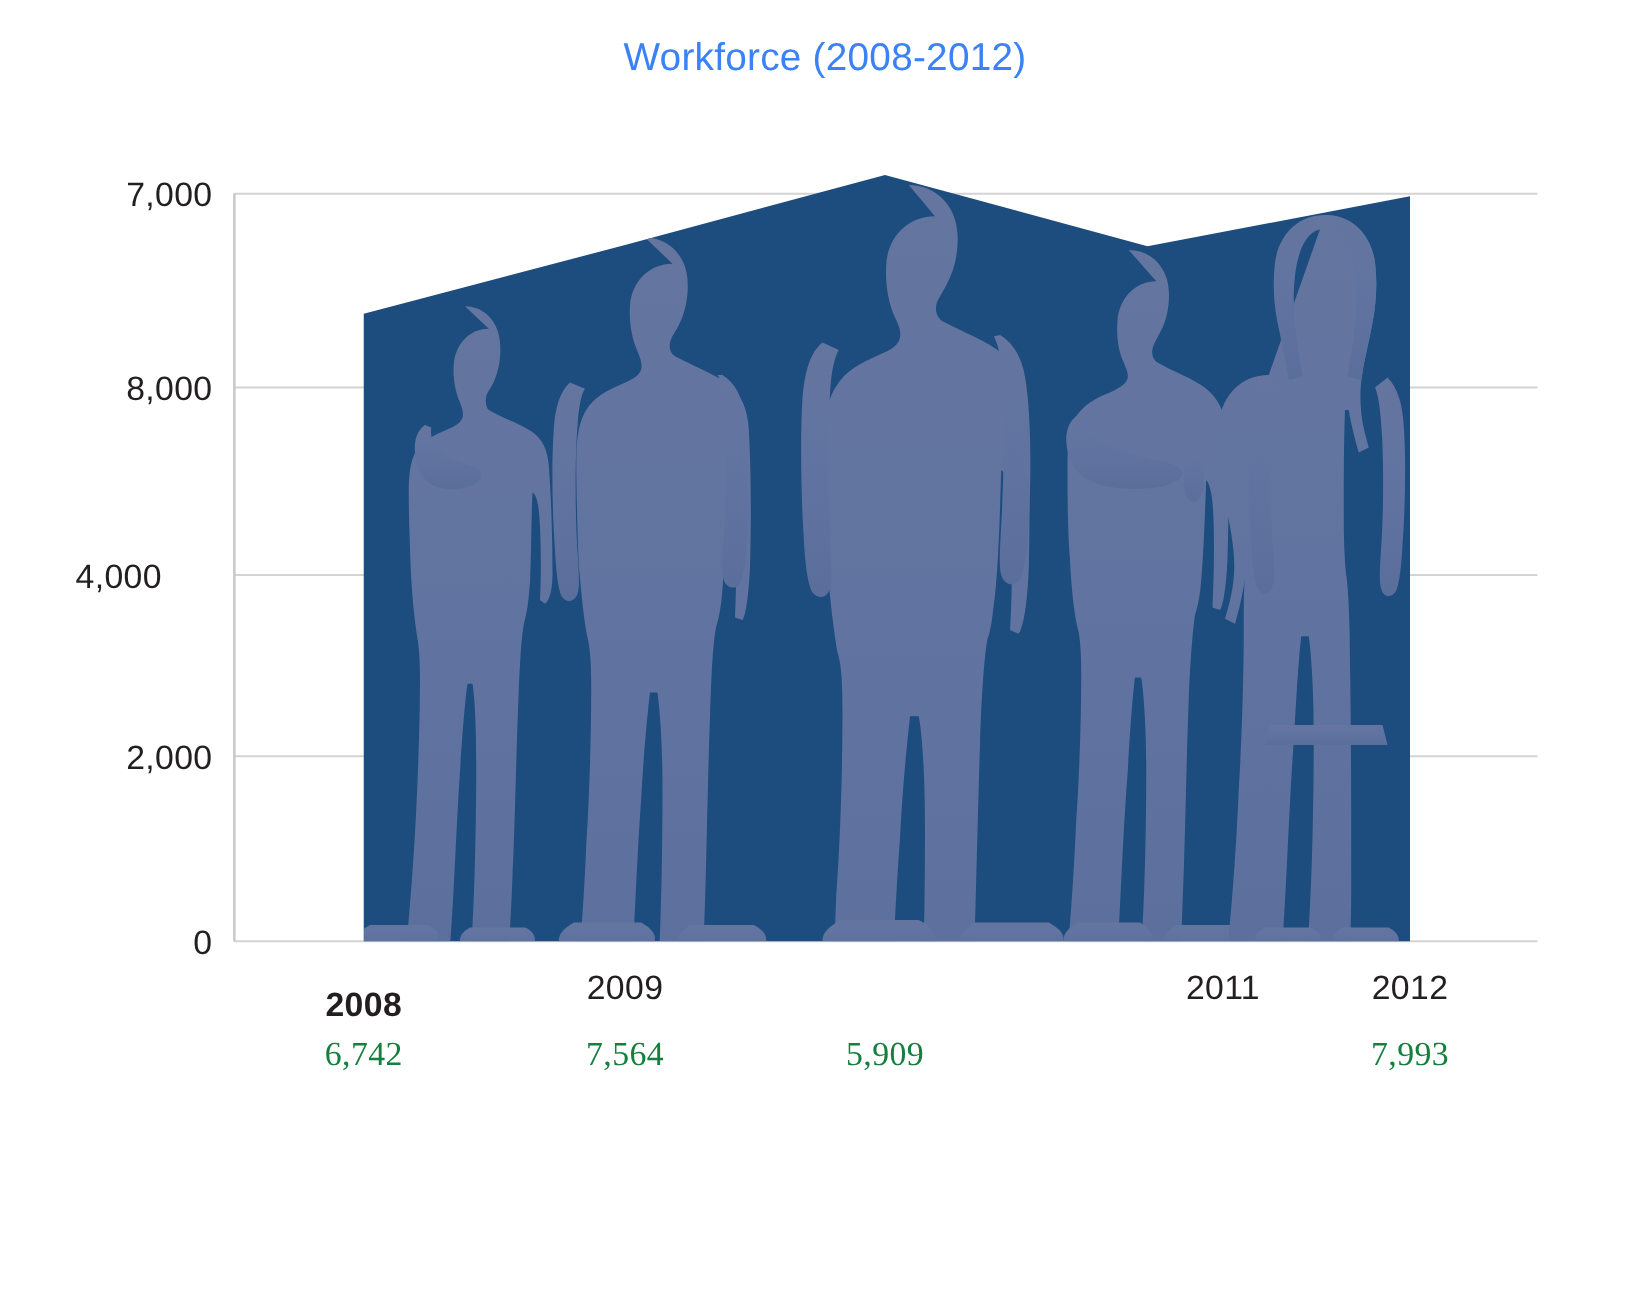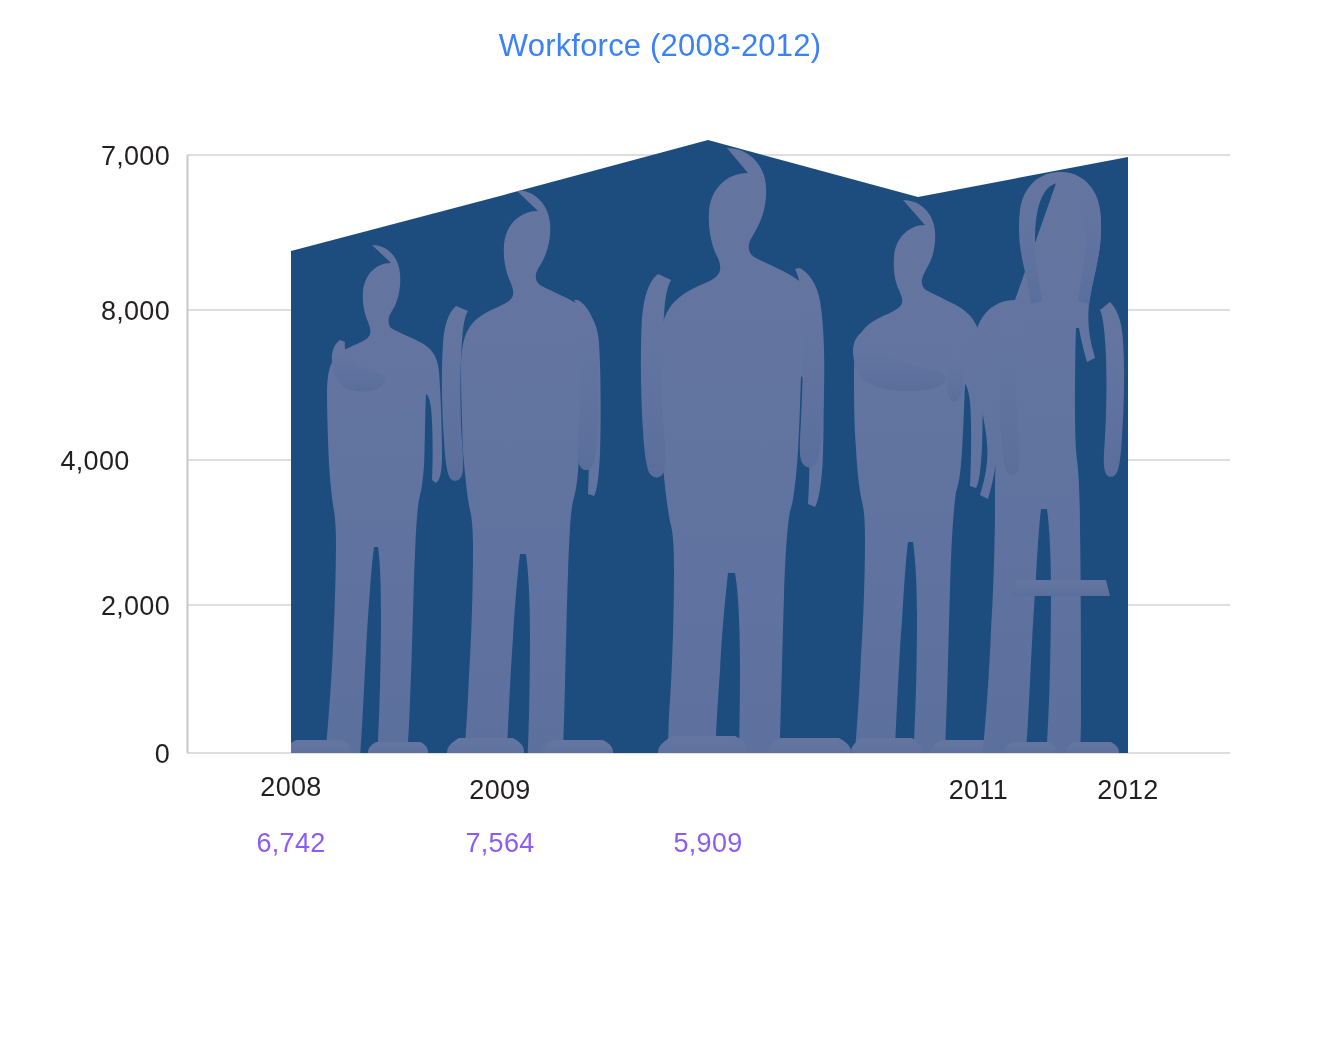--- a/index.html
+++ b/index.html
@@ -22,21 +22,21 @@
     position:absolute;width:150px;text-align:right;
     font-size:27px;color:#231f20;font-weight:400;
     letter-spacing:0.3px;
   }
   .xtick{
     position:absolute;width:180px;text-align:center;
     font-size:27px;color:#231f20;font-weight:400;letter-spacing:0.3px;
   }
   .xval{
     position:absolute;width:180px;text-align:center;
-    font-size:27px;color:#8b5cf6;font-weight:400;letter-spacing:0.3px;
+    font-size:27px;color:#15803d;font-weight:400;letter-spacing:0.3px;font-family:Liberation Serif, serif;
   }
 </style>
 </head>
 <body>
 
 <div id="chart-root">
 
   <div id="chart-title">Workforce (2008-2012)</div>
 
   <svg class="plot-svg" viewBox="0 0 1320 1050" preserveAspectRatio="none" xmlns="http://www.w3.org/2000/svg">
@@ -214,22 +214,23 @@
 
     </g>
   </svg>
 
   <div class="ytick" style="left:20px;top:141px;">7,000</div>
   <div class="ytick" style="left:20px;top:296px;">8,000</div>
   <div class="ytick" style="left:20px;top:446px;text-align:center;">4,000</div>
   <div class="ytick" style="left:20px;top:591px;">2,000</div>
   <div class="ytick" style="left:20px;top:739px;">0</div>
 
-  <div class="xtick" style="left:201px;top:772px;">2008</div>
+  <div class="xtick" style="left:201px;top:789px;font-weight:bold;">2008</div>
   <div class="xtick" style="left:410px;top:775px;">2009</div>
   <div class="xtick" style="left:828px;top:775px;text-align:right;">2011</div>
   <div class="xtick" style="left:1038px;top:775px;">2012</div>
 
   <div class="xval" style="left:201px;top:828px;">6,742</div>
   <div class="xval" style="left:410px;top:828px;">7,564</div>
   <div class="xval" style="left:618px;top:828px;">5,909</div>
+  <div class="xval" style="left:1038px;top:828px;">7,993</div>
 
 </div>
 
 </body></html>

